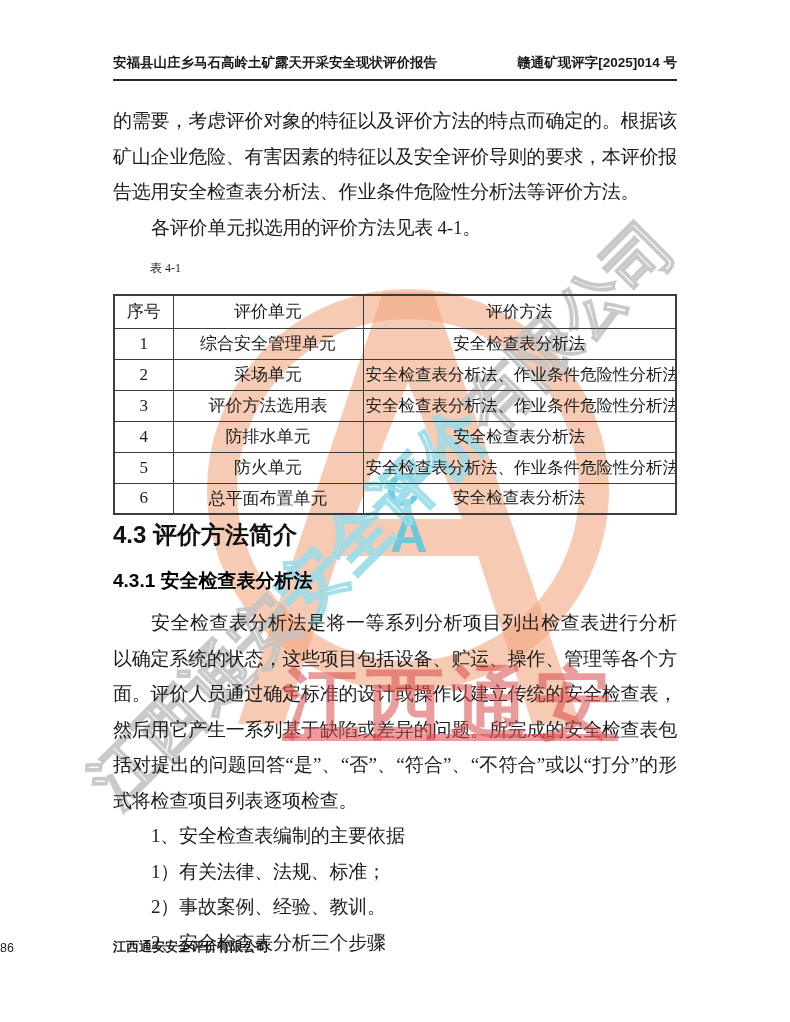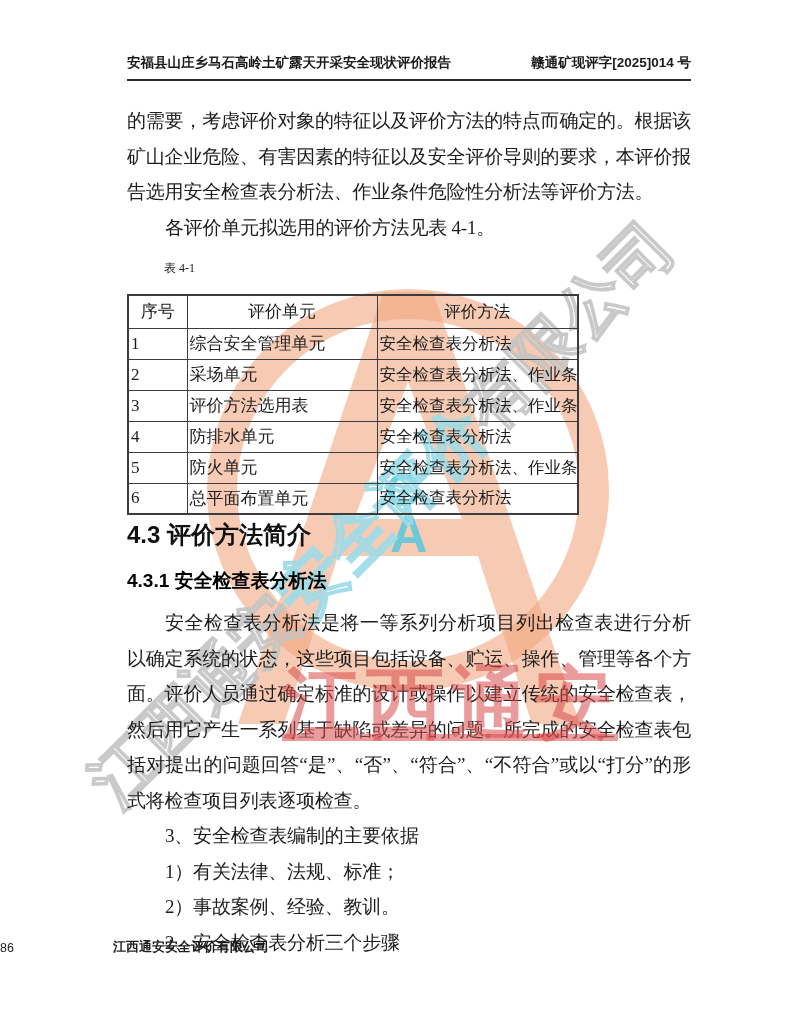--- a/index.html
+++ b/index.html
@@ -31,39 +31,39 @@
     -webkit-text-stroke:1.6px #c4c4c4;
   }
   .wm-diagonal span.cyan { -webkit-text-stroke:2px #9adce9; }
   .wm-red {
     position:absolute; left:282px; top:664px; z-index:3; pointer-events:none;
     font-family:"Liberation Serif", serif; font-weight:bold;
     font-size:78px; letter-spacing:6px; line-height:80px;
     color:rgba(217,74,74,0.55); white-space:nowrap;text-decoration:underline;
   }
   
-  .content { position:absolute; left:127px; width:564px; top:0; z-index:1; }
+  .content { position:absolute; left:113px; width:564px; top:0; z-index:1; }
   .header {
     display:flex; justify-content:space-between; align-items:flex-end;
     padding-top:54px; padding-bottom:7px; border-bottom:2px solid #2a2a2a;
     font-family:"Liberation Sans", sans-serif; font-weight:bold; font-size:13.5px;
     color:#1a1a1a;
   }
   .para {
     font-size:19px; line-height:35.5px; text-align:justify;
     letter-spacing:-0.2px;
   }
   .para.indent { text-indent:2em; }
   .p-first { margin-top:22px; }
   .caption { position:relative; height:36px; margin-top:5px; font-size:12px; line-height:36px; }
   .caption .cap-label { position:absolute; left:37px; }
   .caption .cap-title { position:absolute; left:50%; transform:translateX(-50%); margin-left:25px; }
   table.eval {
-    width:452px; border-collapse:collapse; table-layout:fixed;
-    margin-top:8px; font-size:17px; 
+    width:564px; border-collapse:collapse; table-layout:fixed;
+    margin-top:8px; font-size:17px; text-align:center;
     border:2px solid #3c3c3c; background:transparent;
   }
   table.eval th, table.eval td {
     border:1px solid #3c3c3c; font-weight:normal; padding:0 2px;
     white-space:nowrap; overflow:hidden;
   }
   table.eval th { height:33px; }
   table.eval td { height:31px; }
   col.c-no { width:59px; } col.c-unit { width:190px; }
   table.eval td.method, table.eval th.method { font-size:16.5px; }
@@ -164,21 +164,21 @@
         <td class="method">安全检查表分析法</td>
       </tr>
     </tbody>
       </table>
 
     <h2 class="sec">4.3 评价方法简介</h2>
     <h3 class="sec">4.3.1 安全检查表分析法</h3>
 
     <p class="para indent p3">安全检查表分析法是将一等系列分析项目列出检查表进行分析以确定系统的状态，这些项目包括设备、贮运、操作、管理等各个方面。评价人员通过确定标准的设计或操作以建立传统的安全检查表，然后用它产生一系列基于缺陷或差异的问题。所完成的安全检查表包括对提出的问题回答“是”、“否”、“符合”、“不符合”或以“打分”的形式将检查项目列表逐项检查。</p>
 
-    <p class="list-line">3、安全检查表编制的主要依据</p>
+    <p class="list-line">1、安全检查表编制的主要依据</p>
     <p class="list-line">1）有关法律、法规、标准；</p>
     <p class="list-line">2）事故案例、经验、教训。</p>
     <p class="list-line">2、安全检查表分析三个步骤</p>
   </div>
 
   <div class="footer-company">江西通安安全评价有限公司</div>
   <div class="footer-page">86</div>
 </div>
 
 </body></html>

